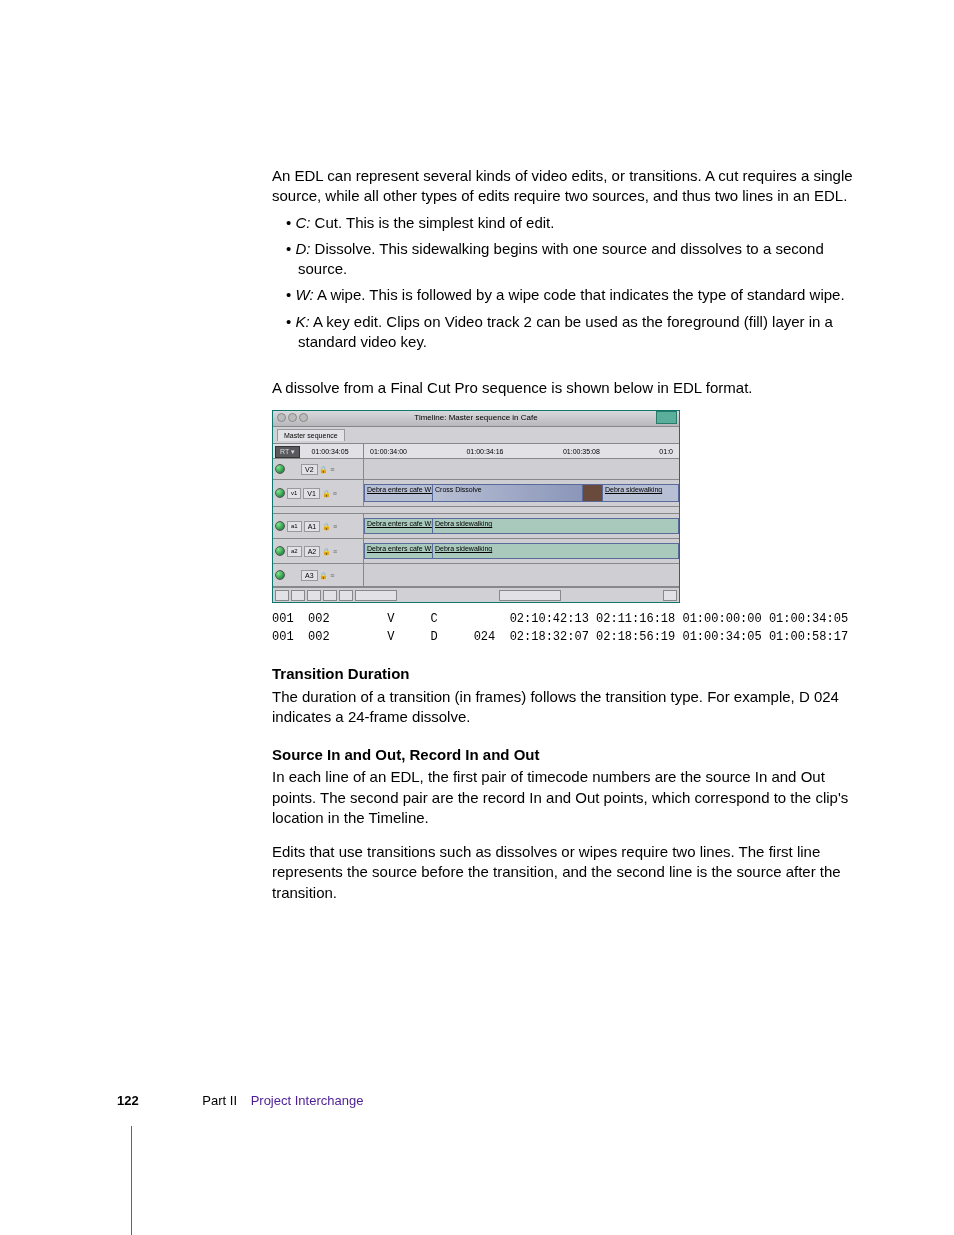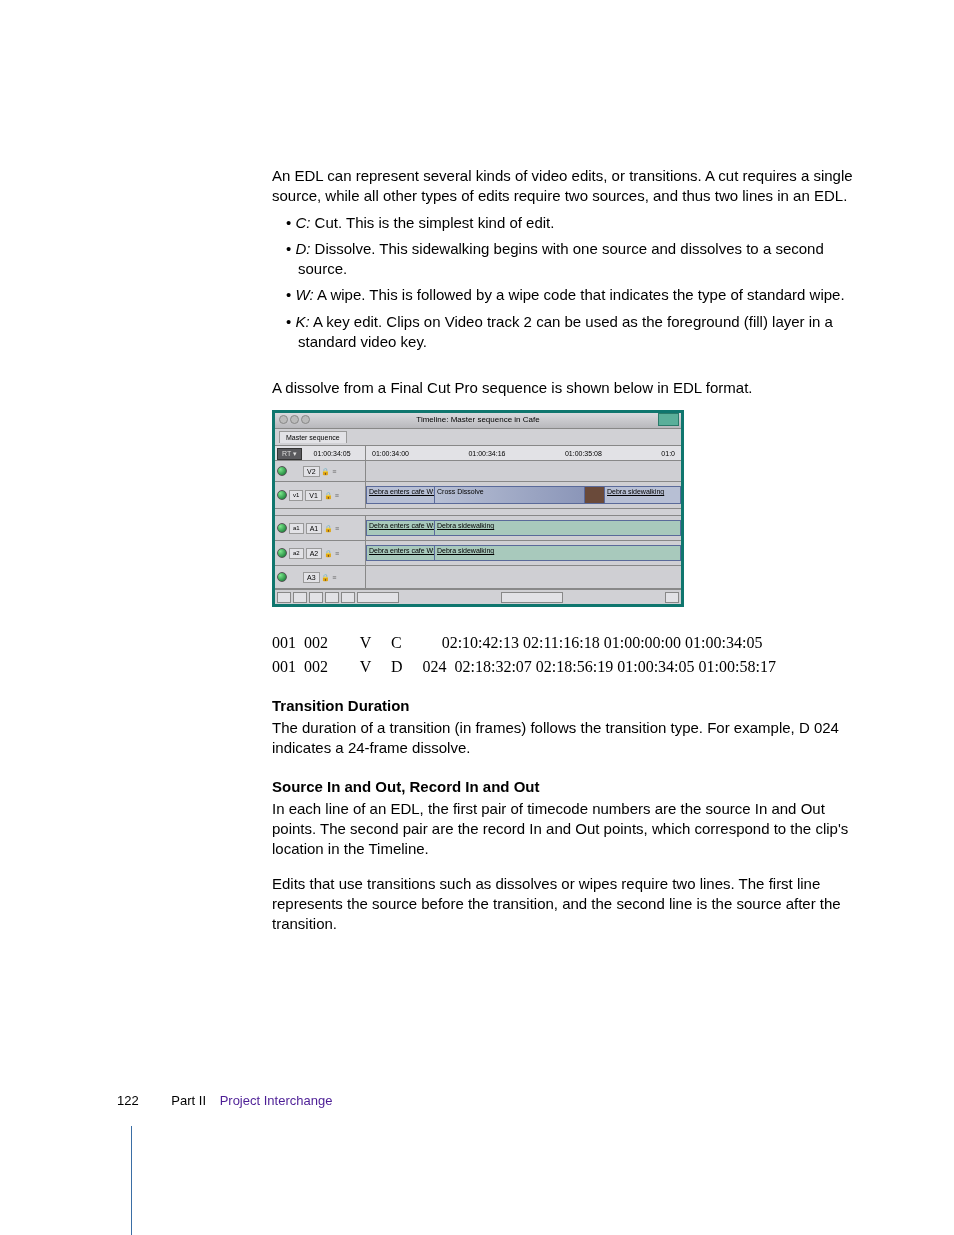--- a/index.html
+++ b/index.html
@@ -37,21 +37,21 @@
     padding-left: 12px;
     margin-bottom: 6px;
   }
   ul li::before {
     content: "• ";
   }
   .italic-key { font-style: italic; }
   .timeline-shot {
     width: 406px;
     margin: 12px 16px 8px 0;
-    border: 3px solid #0f766e;
+    border: 1px solid #0f766e;
     background: #fca5a5;
     font-size: 7px;
     color: #000;
   }
   .tl-title {
     background: linear-gradient(#d9d9dd,#b8b8bc);
     border-bottom: 1px solid #888;
     padding: 2px 6px;
     text-align: center;
     position: relative;
@@ -151,34 +151,34 @@
     height: 14px;
     padding: 0 2px;
     gap: 2px;
   }
   .tool-btn {
     width: 12px; height: 9px;
     background: #e2e2e6;
     border: 1px solid #888;
   }
   .edl-block {
-    font-family: Liberation Serif, serif;
-    font-size: 16px;
+    font-family: Liberation Mono, monospace;
+    font-size: 12px;
     white-space: pre;
-    margin: 24px 0 18px 0;
+    margin: 8px 0 18px 0;
     line-height: 1.45;
   }
   .section-gap { margin-top: 18px; }
   .footer {
     position: absolute;
     left: 117px;
     bottom: 125px;
     font-size: 13px;
   }
-  .footer .pn { font-weight: normal; margin-right: 29px; }
+  .footer .pn { font-weight: bold; margin-right: 60px; }
   .footer .pt { font-weight: normal; text-align: right; }
   .footer .pi { color: #4c1d95; margin-left: 10px; }
   .rule {
     position: absolute;
     left: 131px;
     top: 1126px;
     bottom: 0;
     width: 1px;
     background: #3a6ea5;
   }

